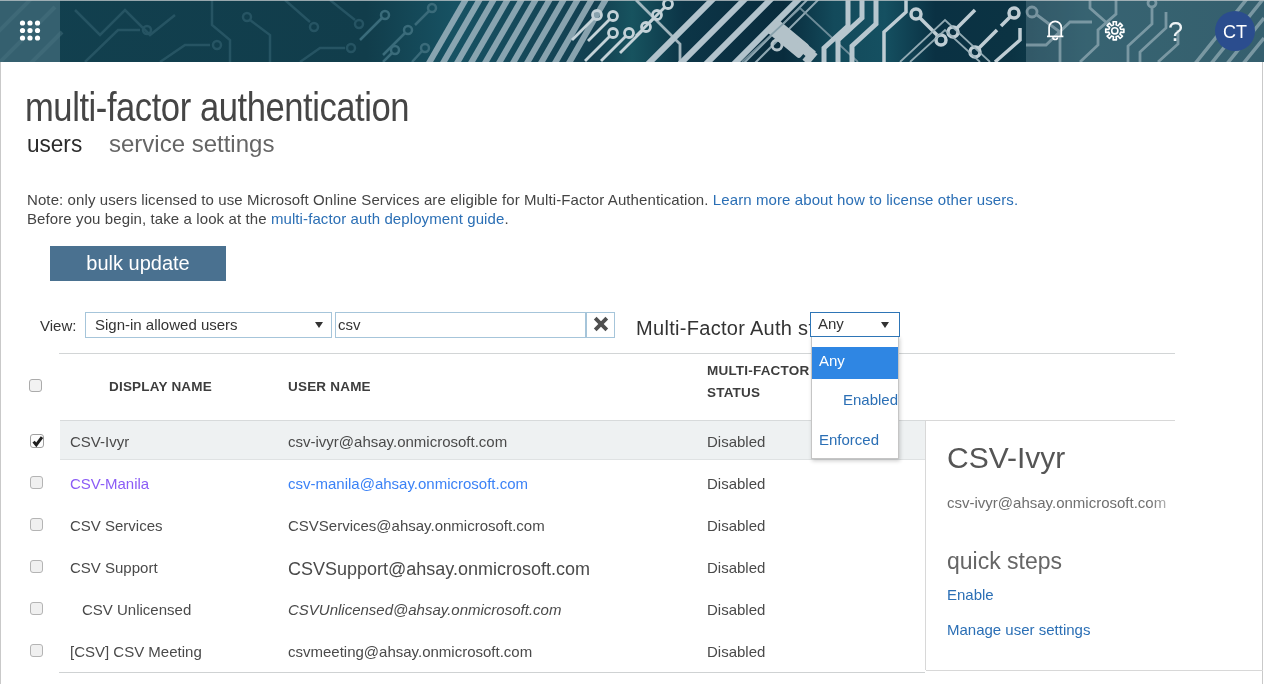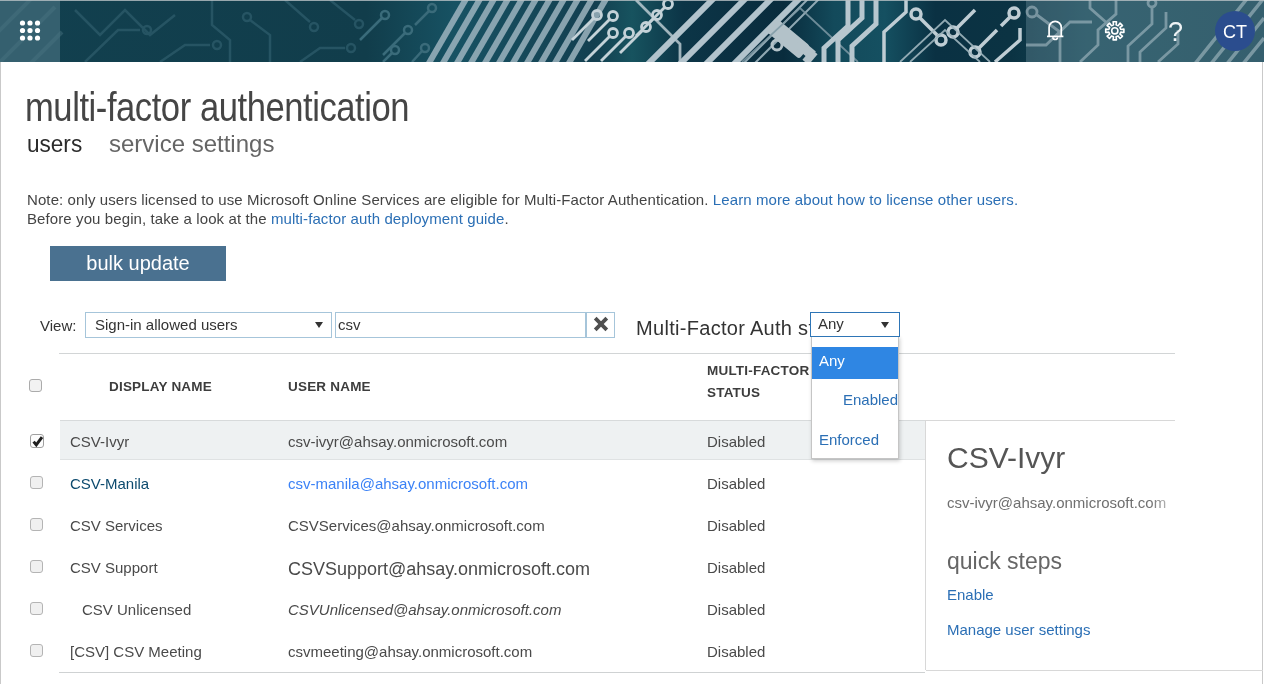--- a/index.html
+++ b/index.html
@@ -229,21 +229,21 @@
 <div class="abs" style="left:288px;top:379px;font-size:13.5px;font-weight:bold;color:#3d3d3d;letter-spacing:0.2px;">USER NAME</div>
 <div class="abs" style="left:707px;top:363px;font-size:13.5px;font-weight:bold;color:#3d3d3d;letter-spacing:0.2px;">MULTI-FACTOR AUTH</div>
 <div class="abs" style="left:707px;top:385px;font-size:13.5px;font-weight:bold;color:#3d3d3d;letter-spacing:0.2px;">STATUS</div>
 
 <div class="abs" style="left:60px;top:420px;width:865px;height:40px;background:#eef1f2;border-top:1px solid #d7dadb;border-bottom:1px solid #dfe2e3;"></div>
 
 <div class="abs" style="left:70px;top:433px;font-size:15px;color:#4a4a4a;">CSV-Ivyr</div>
 <div class="abs" style="left:288px;top:433px;font-size:15px;color:#4a4a4a;">csv-ivyr@ahsay.onmicrosoft.com</div>
 <div class="abs" style="left:707px;top:433px;font-size:15px;color:#4a4a4a;">Disabled</div>
 
-<div class="abs" style="left:70px;top:475px;font-size:15px;color:#0c4a6e;">CSV-Manila</div>
+<div class="abs" style="left:70px;top:475px;font-size:15px;color:#8b5cf6;">CSV-Manila</div>
 <div class="abs" style="left:288px;top:475px;font-size:15px;color:#3b82f6;">csv-manila@ahsay.onmicrosoft.com</div>
 <div class="abs" style="left:707px;top:475px;font-size:15px;color:#4a4a4a;">Disabled</div>
 
 <div class="abs" style="left:70px;top:517px;font-size:15px;color:#4a4a4a;">CSV Services</div>
 <div class="abs" style="left:288px;top:517px;font-size:15px;color:#4a4a4a;">CSVServices@ahsay.onmicrosoft.com</div>
 <div class="abs" style="left:707px;top:517px;font-size:15px;color:#4a4a4a;">Disabled</div>
 
 <div class="abs" style="left:70px;top:559px;font-size:15px;color:#4a4a4a;">CSV Support</div>
 <div class="abs" style="left:288px;top:559px;font-size:18px;color:#4a4a4a;">CSVSupport@ahsay.onmicrosoft.com</div>
 <div class="abs" style="left:707px;top:559px;font-size:15px;color:#4a4a4a;">Disabled</div>

